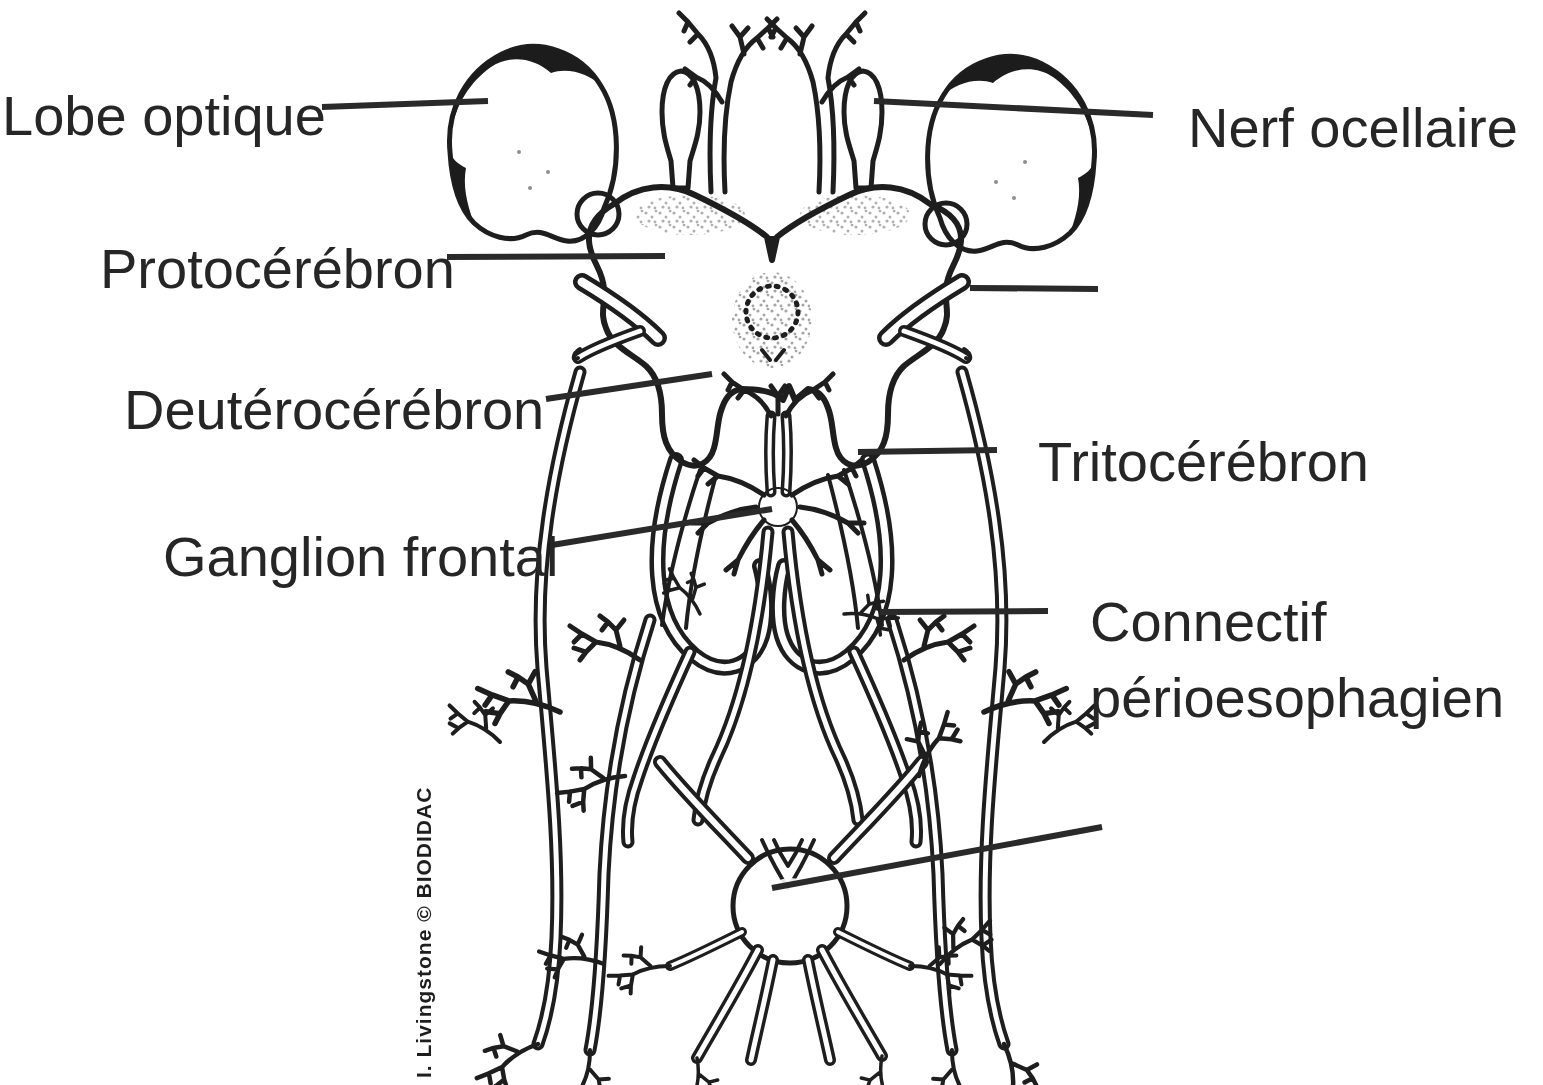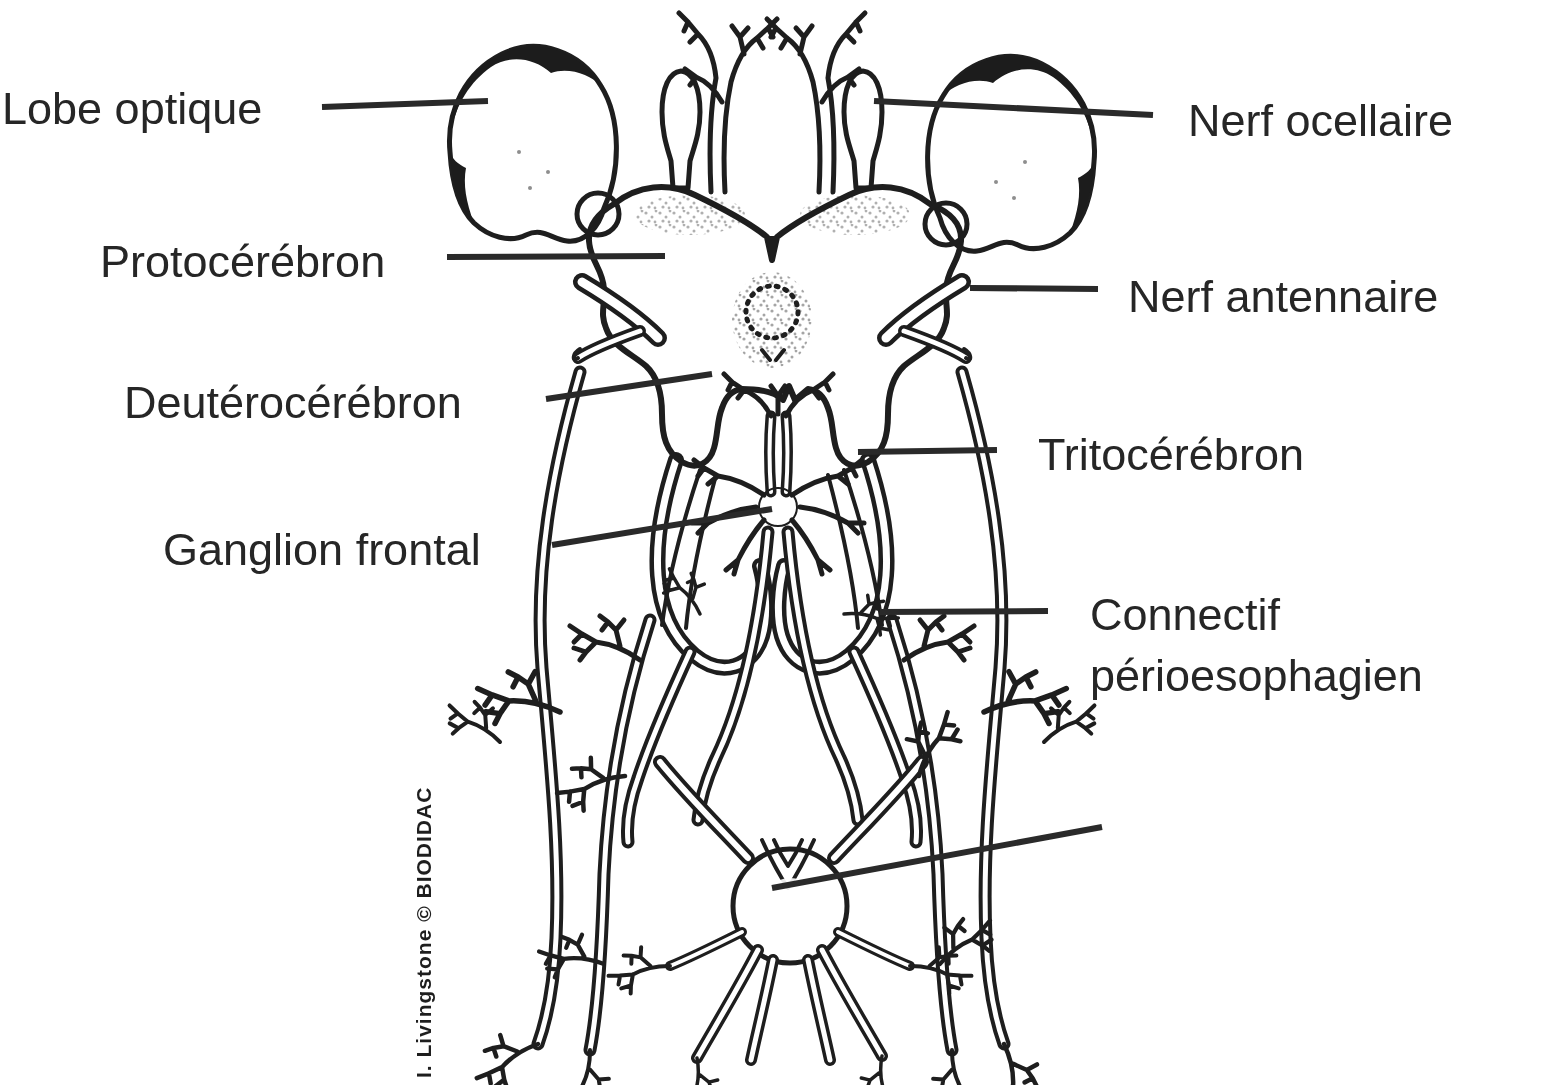--- a/index.html
+++ b/index.html
@@ -1,19 +1,19 @@
 <!DOCTYPE html>
 <html><head>
 <meta charset="utf-8">
 <style>
   html,body{margin:0;padding:0;background:#ffffff;}
   .stage{position:relative;width:1543px;height:1085px;background:#ffffff;overflow:hidden;
          font-family:"Liberation Sans", sans-serif;}
   .stage svg{position:absolute;left:0;top:0;}
-  .lbl{position:absolute;color:#262626;font-size:45px;line-height:1.36;
+  .lbl{position:absolute;color:#262626;font-size:56px;line-height:1.36;
        white-space:pre-line;letter-spacing:0;}
   .credit{position:absolute;left:412px;top:1078px;color:#1e1e1e;font-weight:bold;
           font-size:21px;letter-spacing:1px;white-space:nowrap;
           transform:rotate(-90deg);transform-origin:0 0;}
   .ink{stroke:#1e1e1e;fill:none;stroke-linecap:round;stroke-linejoin:round;}
   .w6{stroke-width:6;} .w5{stroke-width:5;} .w4{stroke-width:4;} .w2{stroke-width:2;}
   .tO{stroke:#1e1e1e;fill:none;stroke-linecap:round;}
   .tI{stroke:#ffffff;fill:none;stroke-linecap:round;}
   .leader{stroke:#2a2a2a;stroke-width:6;stroke-linecap:butt;}
 </style>
@@ -235,21 +235,20 @@
   <line class="leader" x1="546" y1="399" x2="712" y2="374"></line>
   <line class="leader" x1="552" y1="545" x2="772" y2="509"></line>
   <line class="leader" x1="858" y1="452" x2="997" y2="450"></line>
   <line class="leader" x1="880" y1="612" x2="1048" y2="611"></line>
   <line class="leader" x1="772" y1="888" x2="1102" y2="827"></line>
 </svg>
 
 <div class="lbl" style="left:2px;top:78px">Lobe optique</div>
 <div class="lbl" style="left:1188px;top:90px">Nerf ocellaire</div>
 <div class="lbl" style="left:100px;top:231px">Protocérébron</div>
-<div class="lbl" style="left:1128px;top:266px">Nerf antennaire</div>
 <div class="lbl" style="left:124px;top:372px">Deutérocérébron</div>
 <div class="lbl" style="left:163px;top:519px">Ganglion frontal</div>
 <div class="lbl" style="left:1038px;top:424px">Tritocérébron</div>
 <div class="lbl" style="left:1090px;top:584px">Connectif
 périoesophagien</div>
 <div class="credit">I. Livingstone © BIODIDAC</div>
 
 </div>
 
 </body></html>

